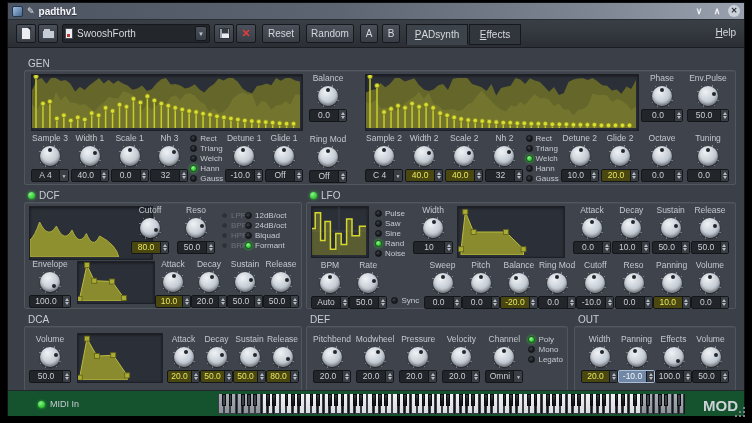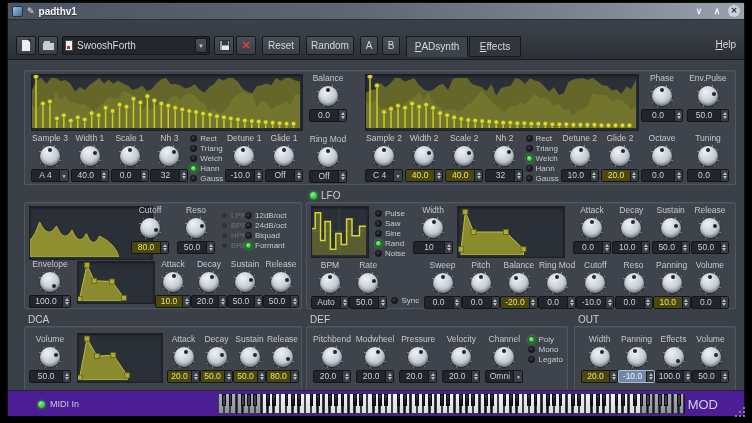--- a/index.html
+++ b/index.html
@@ -11,21 +11,21 @@
   #titlebar{position:absolute;left:0;top:0;right:0;height:17px;
     background:linear-gradient(90deg,#4d5461 0%,#5d6472 45%,#7e8694 80%,#99a1af 100%);
     display:flex;align-items:center;padding:0 4px;gap:4px;border-bottom:1px solid #2a2e35;}
   .appicon{width:11px;height:11px;border-radius:2px;background:linear-gradient(135deg,#9fc0e2,#46658c);
     border:1px solid #24364c;}
   .penicon{color:#e8ecf2;font-size:9px;line-height:9px;}
   #title-text{color:#f4f6fa;font-size:10px;font-weight:bold;text-shadow:0 1px 1px rgba(0,0,0,.5);flex:1;}
   .wbtn{color:#eef1f6;font-size:9px;font-weight:bold;width:14px;text-align:center;line-height:13px;}
   .wbtn.close{width:12px;height:12px;line-height:12px;border-radius:50%;background:#ccd2da;color:#2a2e35;font-size:8px;}
   
-  #toolbar{position:absolute;left:0;top:29px;right:0;height:28px;
+  #toolbar{position:absolute;left:0;top:17px;right:0;height:28px;
     background:linear-gradient(#3a3f46,#2b2f35);border-bottom:1px solid #1a1d21;}
   .tbtn{position:absolute;top:4px;height:19px;background:linear-gradient(#4b515a,#393e46);
     border:1px solid #15181c;border-radius:2px;color:#d3d7dd;font-size:10px;
     display:flex;align-items:center;justify-content:center;}
   .icon-page{width:10px;height:13px;background:#eceef1;border:1px solid #464c54;position:relative;}
   .icon-page:after{content:"";position:absolute;right:-1px;top:-1px;border-left:4px solid transparent;border-top:4px solid #2b2f35;}
   .icon-folder{width:13px;height:9px;background:#c6cdd7;border:1px solid #464c54;position:relative;margin-top:2px;}
   .icon-folder:before{content:"";position:absolute;left:0;top:-3px;width:6px;height:2px;background:#c6cdd7;border:1px solid #464c54;border-bottom:none;}
   .icon-floppy{width:11px;height:11px;background:#99a0ab;border:1px solid #30343b;position:relative;}
   .icon-floppy:before{content:"";position:absolute;left:2px;top:0;width:6px;height:4px;background:#343940;}
@@ -78,29 +78,29 @@
   
   .rstack{display:flex;flex-direction:column;justify-content:flex-start;}
   .rrow{display:flex;align-items:center;gap:3px;height:10px;}
   .rled{width:7px;height:7px;border-radius:50%;background:radial-gradient(circle at 35% 30%,#3c4148,#17191d 65%);
     border:1px solid #0e1013;flex:none;}
   .rled.on{background:radial-gradient(circle at 35% 30%,#9bf59b,#2ecb2e 65%);box-shadow:0 0 3px #2fd32f;border-color:#1a5c1a;}
   .rled.dis{background:#2e3238;border-color:#44494f;}
   .rlabel{font-size:8px;color:#c6cad1;white-space:nowrap;}
   .rlabel.dis{color:#6c727a;}
   
-  #statusbar{position:absolute;left:0;right:0;top:387px;height:26px;background:#4c1d95;border-top:1px solid #24272c;}
+  #statusbar{position:absolute;left:0;right:0;top:387px;height:26px;background:#14532d;border-top:1px solid #24272c;}
   #midi-in{position:absolute;left:30px;top:8px;display:flex;align-items:center;gap:5px;}
   #midi-in span{color:#c8ccd2;font-size:9px;}
   #kbd{position:absolute;left:210px;top:3px;width:467px;height:20px;background:#14161a;}
   .wkey{position:absolute;top:0;height:20px;background:linear-gradient(#f0f2f4,#d9dce0);border:1px solid #3a3e44;border-top:none;}
   .wkey.dis{background:linear-gradient(#a8aeb6,#8d939b);}
   .bkey{position:absolute;top:0;height:12px;background:linear-gradient(#3a3e45,#111317 70%);border:1px solid #0a0c0e;z-index:2;}
   .bkey.dis{background:#3c4046;}
-  #mod-label{position:absolute;right:26px;top:6px;color:#cdd2d8;font-size:13px;font-weight:normal;}
+  #mod-label{position:absolute;right:6px;top:6px;color:#cdd2d8;font-size:15px;font-weight:bold;}
   #grip{position:absolute;right:3px;bottom:3px;width:2px;height:2px;background:#7b828c;
     box-shadow:-4px 4px 0 #7b828c,0 4px 0 #7b828c,4px 4px 0 #7b828c,4px 0 0 #7b828c,4px -4px 0 #7b828c;}
   svg{display:block;}
 </style>
 </head>
 <body>
 
 <div id="win">
 
   <div id="titlebar">
@@ -133,20 +133,23 @@
     <div class="tbtn" style="left:254px;width:38px">Reset</div>
     <div class="tbtn" style="left:298px;width:48px">Random</div>
     <div class="tbtn" style="left:352px;width:18px">A</div>
     <div class="tbtn" style="left:374px;width:18px">B</div>
     <div class="tab active" style="left:398px;width:62px"><u>P</u>ADsynth</div>
     <div class="tab" style="left:461px;width:52px"><u>E</u>ffects</div>
     <span id="help-link"><u>H</u>elp</span>
   </div>
 
   <div class="group" style="left:16px;top:54px;right:8px;height:128px">
+    <div class="gtitle">
+        <span>GEN</span>
+      </div>
     <div class="gbox">
       <div class="disp" style="left:6px;top:3px;width:272px;height:57px">
           <svg width="268" height="53">
             <path d="M0 53 L0.0 15.3 L4.8 5.1 L9.6 3.0 L14.4 8.8 L19.1 3.0 L23.9 3.0 L28.7 6.0 L33.5 5.0 L38.3 8.4 L43.1 16.6 L47.9 11.8 L52.6 14.9 L57.4 10.2 L62.2 6.7 L67.0 3.0 L71.8 8.4 L76.6 4.8 L81.4 8.7 L86.1 5.6 L90.9 8.5 L95.7 10.6 L100.5 14.8 L105.3 13.5 L110.1 10.6 L114.9 16.1 L119.6 14.3 L124.4 8.4 L129.2 4.2 L134.0 3.0 L138.8 9.4 L143.6 8.9 L148.4 10.4 L153.1 13.5 L157.9 12.3 L162.7 9.2 L167.5 14.5 L172.3 17.4 L177.1 12.3 L181.9 8.9 L186.6 3.6 L191.4 5.5 L196.2 3.0 L201.0 3.0 L205.8 6.8 L210.6 13.4 L215.4 16.8 L220.1 18.3 L224.9 11.1 L229.7 10.2 L234.5 8.4 L239.3 10.2 L244.1 3.0 L248.9 5.8 L253.6 3.0 L258.4 3.0 L263.2 5.6 L268.0 6.4 L268 53 Z" fill="#64662a"></path>
             <path d="M0 53 L0.0 29.3 L4.8 34.9 L9.6 26.6 L14.4 28.9 L19.1 31.0 L23.9 16.8 L28.7 25.3 L33.5 20.7 L38.3 27.5 L43.1 27.7 L47.9 29.9 L52.6 29.1 L57.4 32.7 L62.2 36.5 L67.0 31.0 L71.8 27.6 L76.6 21.8 L81.4 23.3 L86.1 23.4 L90.9 16.2 L95.7 17.5 L100.5 19.8 L105.3 26.7 L110.1 35.8 L114.9 29.9 L119.6 34.4 L124.4 30.6 L129.2 28.1 L134.0 29.0 L138.8 22.0 L143.6 20.3 L148.4 24.9 L153.1 19.3 L157.9 18.3 L162.7 20.5 L167.5 26.3 L172.3 28.8 L177.1 36.6 L181.9 33.1 L186.6 38.2 L191.4 36.9 L196.2 31.9 L201.0 23.6 L205.8 19.4 L210.6 17.3 L215.4 19.4 L220.1 19.3 L224.9 31.9 L229.7 25.7 L234.5 27.4 L239.3 34.6 L244.1 30.5 L248.9 29.8 L253.6 25.9 L258.4 29.4 L263.2 19.2 L268.0 19.4 L268 53 Z" fill="#75772f" opacity="0.85"></path>
             <line x1="4" y1="53" x2="4" y2="3.5900000000000016" stroke="#c9cc28" stroke-width="1.5"></line>
             <circle cx="4" cy="1.5900000000000014" r="2.3" fill="#dade32" stroke="#84861c" stroke-width="0.8"></circle>
             <line x1="10.96103896103896" y1="53" x2="10.96103896103896" y2="30.62" stroke="#c9cc28" stroke-width="1.5"></line>
             <circle cx="10.96103896103896" cy="28.62" r="2.3" fill="#dade32" stroke="#84861c" stroke-width="0.8"></circle>
             <line x1="17.92207792207792" y1="53" x2="17.92207792207792" y2="28.5" stroke="#c9cc28" stroke-width="1.5"></line>
@@ -624,20 +627,24 @@
                 <span class="tri-up"></span>
                 <span class="tri-dn"></span>
               </span>
             </div>
           </div>
         </div>
     </div>
   </div>
 
   <div class="group" style="left:16px;top:186px;width:278px;height:120px">
+    <div class="gtitle">
+        <span class="led"></span>
+        <span>DCF</span>
+      </div>
     <div class="gbox">
       <div class="disp" style="left:4px;top:3px;width:124px;height:54px">
           <svg width="120" height="50">
             <path d="M0 33 Q4.8 29.0 9.6 15.0 Q18.0 33.0 26.4 19.0 Q34.2 37.0 42.0 23.0 Q49.2 40.5 56.4 26.5 Q63.0 43.0 69.6 29.0 Q86.1 37.5 88.8 50 L0 50 Z" fill="#8e902f" stroke="#abad3c" stroke-width="1"></path>
           </svg>
         </div>
       <div class="row" style="left:106px;top:2px;width:84px">
           <div class="cell">
             <div class="klabel">Cutoff</div>
             <div class="kwrap">

